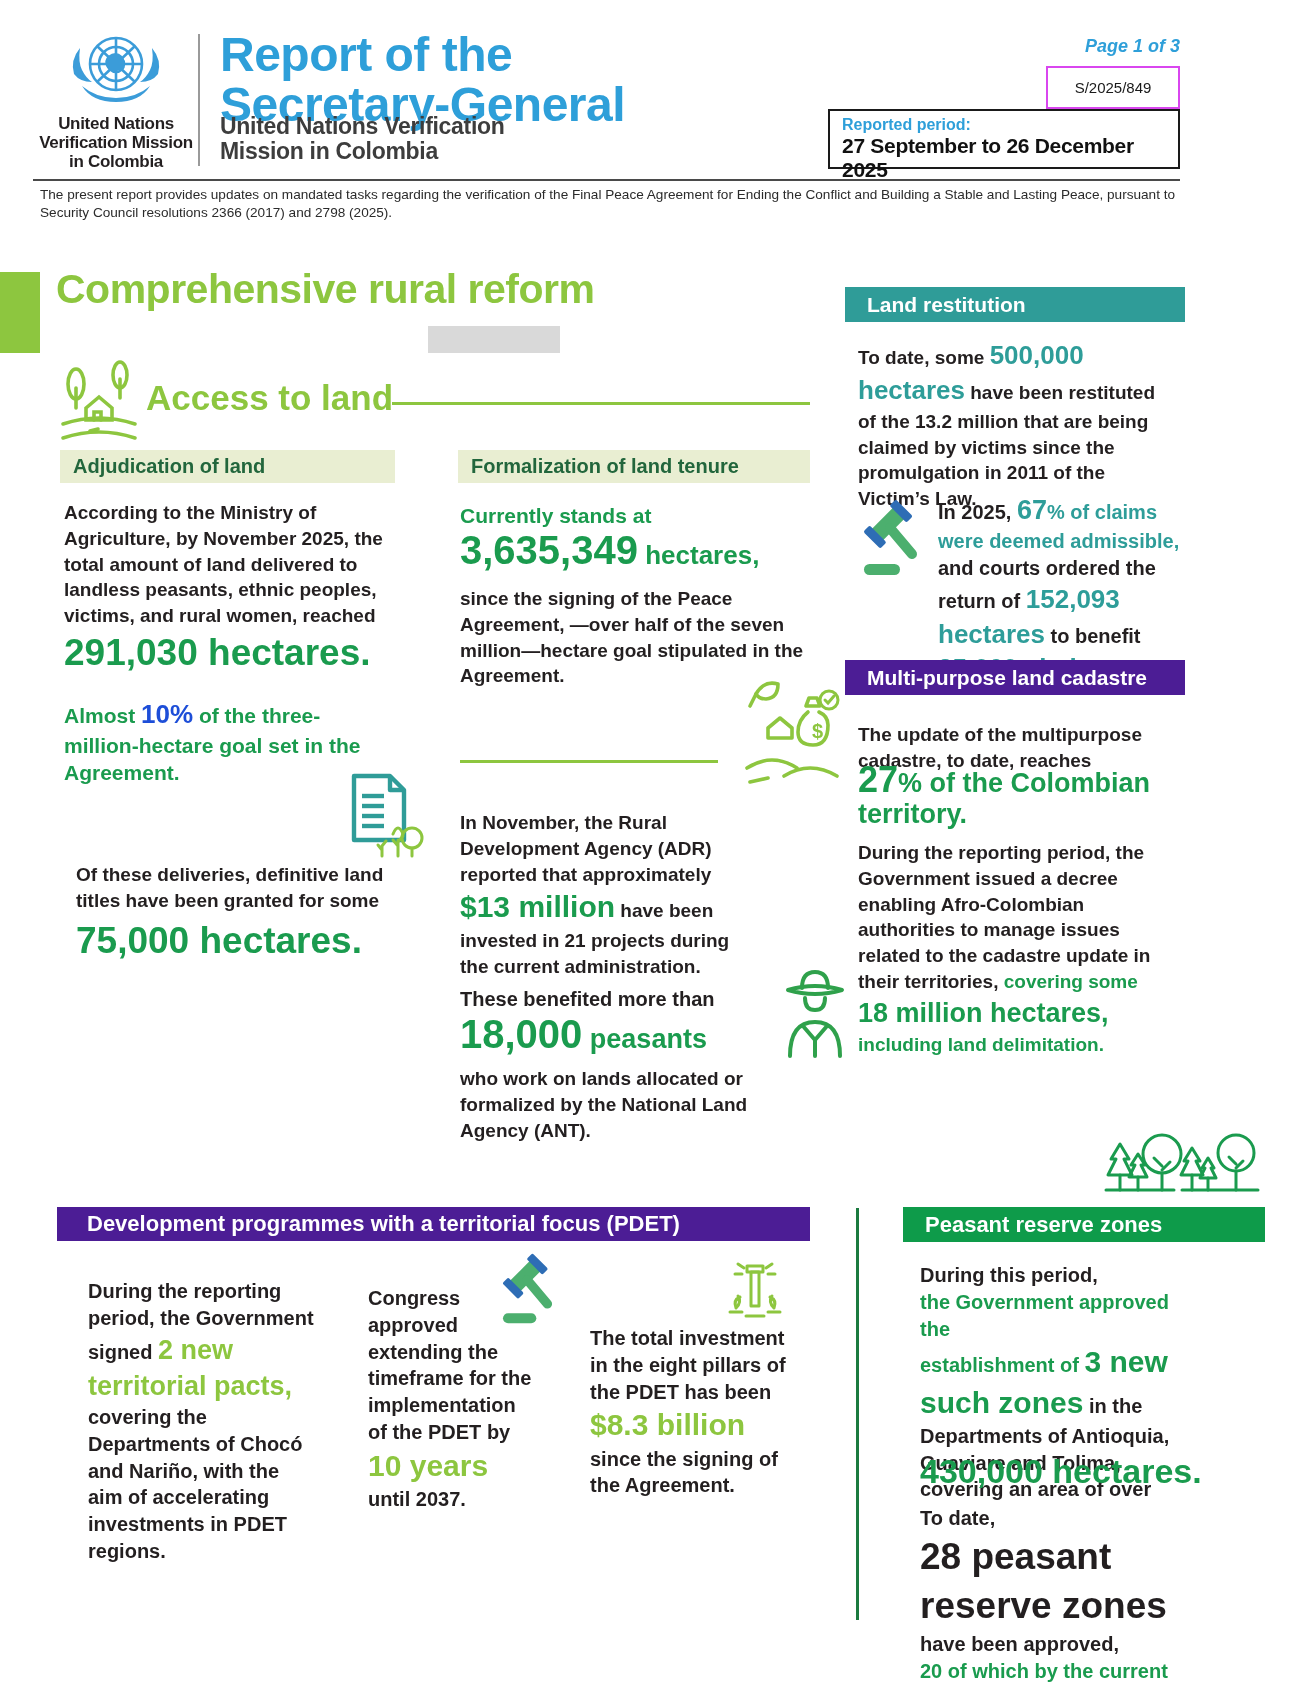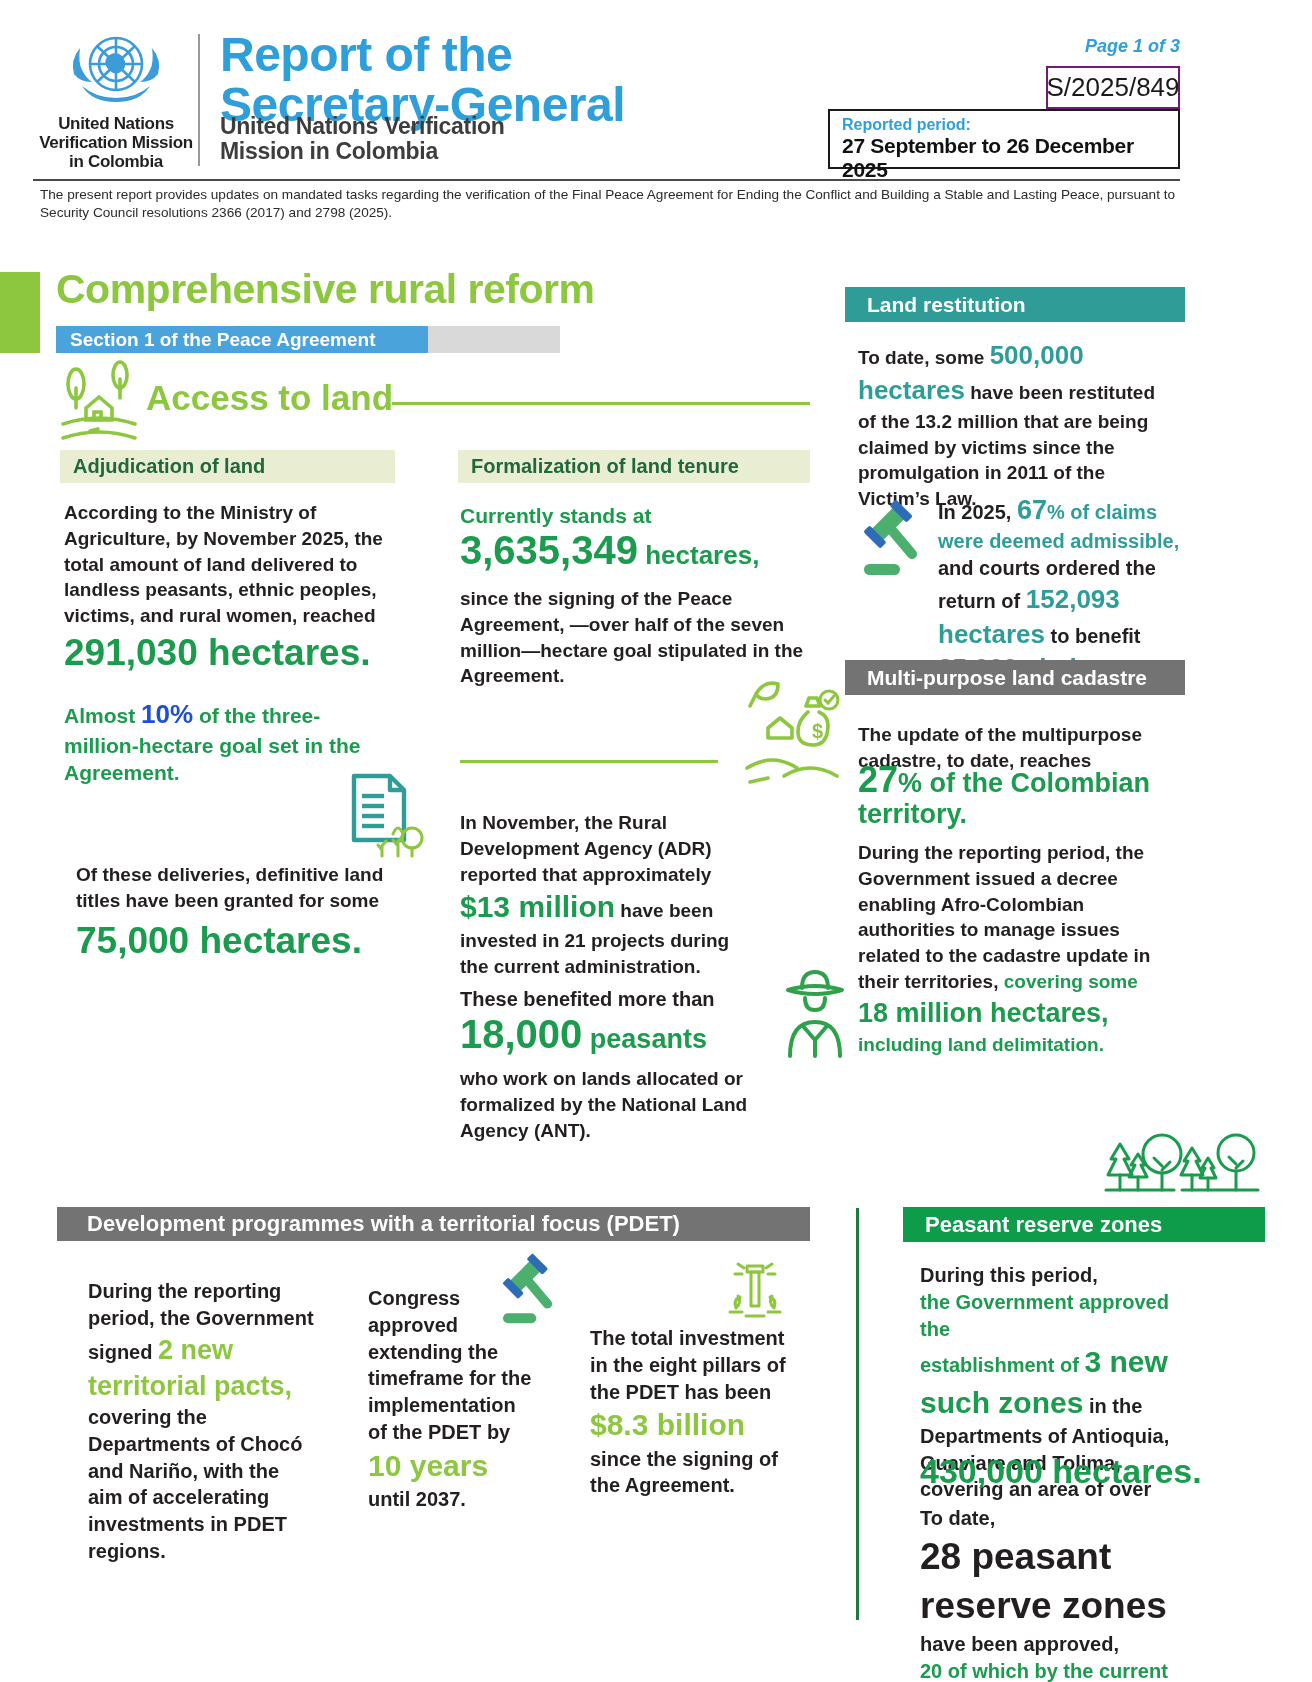--- a/index.html
+++ b/index.html
@@ -14,39 +14,39 @@
   .emerald { color:#1a9b4e; }
   .teal { color:#2e9d99; }
   .black { color:#1d4ed8; }
 
   
   .org-caption { width:200px; text-align:center; font-size:17px; font-weight:700; line-height:1.12; letter-spacing:-0.3px; }
   .hdr-divider { width:2px; background:#9a9a9a; }
   .report-title { font-size:48px; line-height:1.04; font-weight:700; letter-spacing:-0.5px; }
   .report-sub { font-size:23px; line-height:1.08; font-weight:700; color:#3d3d3d; letter-spacing:-0.3px; }
   .page-no { font-size:18px; font-style:italic; font-weight:700; color:#2e9fd9; }
-  .doc-box { border:2px solid #701a75; font-size:26px; color:#1a1a1a; display:flex; align-items:center; justify-content:center; }
+  .doc-box { border:2px solid #d946ef; font-size:15px; color:#1a1a1a; display:flex; align-items:center; justify-content:center; }
   .period-box { border:2px solid #1a1a1a; padding:5px 12px; background:#fff; }
   .period-label { color:#2e9fd9; font-weight:700; font-size:16px; }
   .period-value { color:#111; font-weight:700; font-size:21px; letter-spacing:-0.3px; }
   .top-rule { height:2px; background:#4a4a4a; }
   .intro { font-size:13.6px; color:#2b2b2b; line-height:1.35; }
 
   
   .green-block { background:#8dc63f; }
   .h1 { font-size:41px; font-weight:700; color:#8dc63f; letter-spacing:-0.5px; }
   .tag-blue { background:#4ba3dc; color:#fff; font-weight:700; font-size:19px; line-height:27px; padding-left:14px; }
   .tag-gray { background:#d9d9d9; }
   .access-title { font-size:35px; font-weight:700; color:#8dc63f; }
   .lime-line { background:#8dc63f; height:3px; }
 
   
   .olive-bar { background:#e9eed2; color:#22663c; font-weight:700; font-size:20px; line-height:33px; padding-left:13px; }
   .teal-bar { background:#2f9c98; color:#fff; font-weight:700; font-size:21px; line-height:35px; padding-left:22px; }
-  .limebg-bar { background:#737373; color:#fff; font-weight:700; font-size:21px; line-height:35px; padding-left:22px; }
+  .limebg-bar { background:#4c1d95; color:#fff; font-weight:700; font-size:21px; line-height:35px; padding-left:22px; }
   .greenbg-bar { background:#0e9b4a; color:#fff; font-weight:700; font-size:22px; line-height:35px; padding-left:22px; }
 
   .p19 { font-size:19px; font-weight:700; line-height:1.36; }
   .p20 { font-size:20px; font-weight:700; line-height:1.34; }
   .big37 { font-size:37px; font-weight:700; }
   .big40 { font-size:40px; font-weight:700; }
   .mid26 { font-size:26px; font-weight:700; }
   .mid27 { font-size:27px; font-weight:700; }
   .mid30 { font-size:30px; font-weight:700; }
   .g21 { font-size:21px; font-weight:700; line-height:1.3; }
@@ -97,21 +97,20 @@
   <div class="abs period-box" style="left:828px; top:109px; width:352px; height:60px;">
     <div class="period-label">Reported period:</div>
     <div class="period-value">27 September to 26 December 2025</div>
   </div>
 
   <div class="abs top-rule" style="left:33px; top:179px; width:1147px;"></div>
   <div class="abs intro" style="left:40px; top:186px; width:1145px;">The present report provides updates on mandated tasks regarding the verification of the Final Peace Agreement for Ending the Conflict and Building a Stable and Lasting Peace, pursuant to Security Council resolutions 2366 (2017) and 2798 (2025).</div>
 
   <div class="abs green-block" style="left:0; top:272px; width:40px; height:81px;"></div>
   <div class="abs h1" style="left:56px; top:266px;">Comprehensive rural reform</div>
-  <div class="abs tag-blue" style="left:56px; top:326px; width:372px; height:27px;">Section 1 of the Peace Agreement</div>
   <div class="abs tag-gray" style="left:428px; top:326px; width:132px; height:27px;"></div>
 
   <div class="abs" style="left:60px; top:358px;">
     <svg width="78" height="86" viewBox="0 0 78 86">
       <g stroke="#8dc63f" stroke-width="3.6" fill="none" stroke-linecap="round">
         <ellipse cx="16" cy="26" rx="8" ry="15"></ellipse>
         <line x1="16" y1="30" x2="16" y2="50"></line>
         <ellipse cx="60" cy="17" rx="7" ry="13"></ellipse>
         <line x1="60" y1="21" x2="60" y2="40"></line>
         <path d="M26,50 l13,-11 l13,11 v12 h-26 z"></path>

